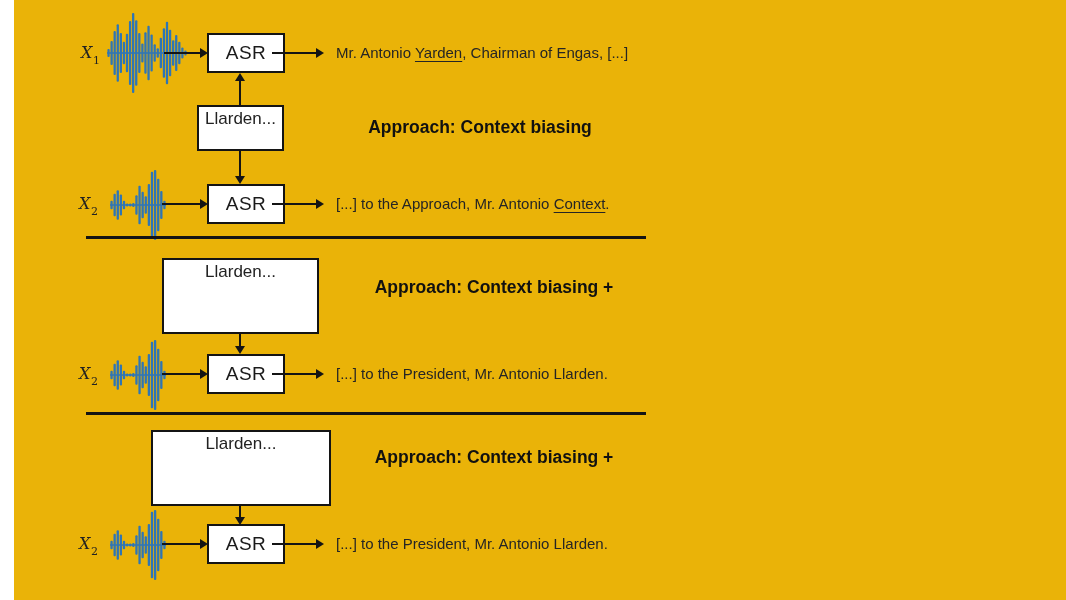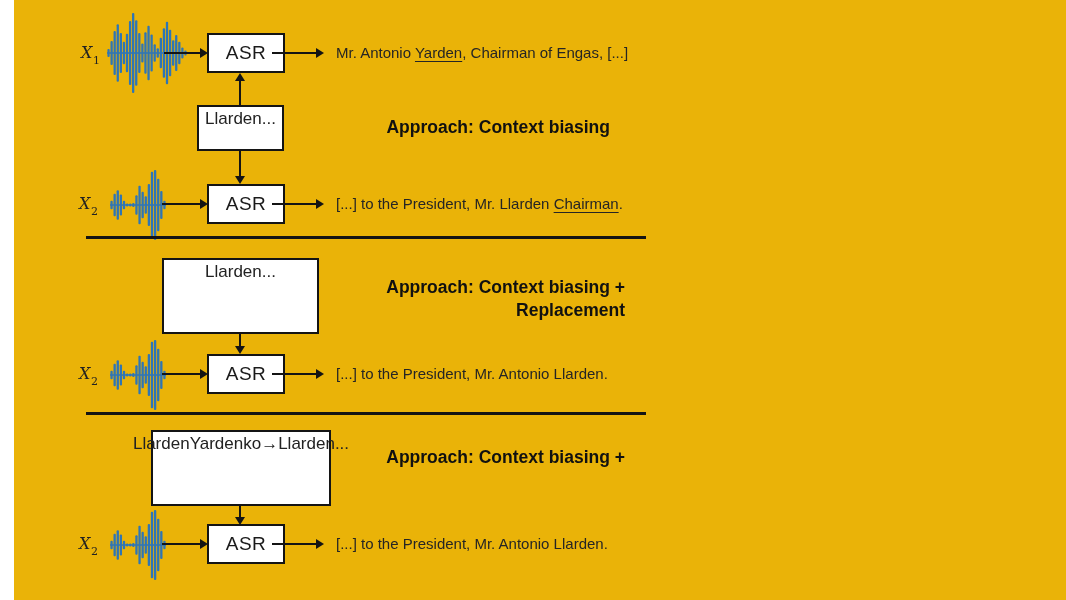--- a/index.html
+++ b/index.html
@@ -45,21 +45,21 @@
     content:''; position:absolute; top:-7px; left:-4px;
     border-bottom:8px solid #141414; border-left:5px solid transparent; border-right:5px solid transparent;
   }
 
   
   .outtext { font-size:15px; color:#252525; white-space:nowrap;text-align:right; }
   .outtext .ul { text-decoration:underline; text-underline-offset:2.5px; }
 
   
   .approach {
-    font-weight:bold; font-size:17.5px; color:#111; text-align:right; line-height:23px;
+    font-weight:bold; font-size:17.5px; color:#111; text-align:center; line-height:23px;
   }
 
   .divider { height:2.5px; background:#141414; }
 
   .waveform svg { display:block; }
 </style>
 </head>
 <body>
 
 <div class="canvas">
@@ -136,31 +136,30 @@
         <rect x="47.07" y="8.75" width="2.31" height="52.50" rx="1" fill="#2E75B6"></rect>
         <rect x="50.18" y="21.00" width="2.31" height="28.00" rx="1" fill="#2E75B6"></rect>
         <rect x="53.29" y="30.80" width="2.31" height="8.40" rx="1" fill="#2E75B6"></rect>
       </svg>
     </div>
   <div class="abs harrow" style="left:148px; top:203px; width:38px;"></div>
   <div class="abs asrbox" style="left:193px; top:184px;">
       <span>ASR</span>
     </div>
   <div class="abs harrow" style="left:258px; top:203px; width:44px;"></div>
-  <div class="abs outtext" style="left:322px; top:195px;"><span>[...] to the President, Mr. Llarden </span><span class="ul">Chairman</span><span>.</span></div>
+  <div class="abs outtext" style="left:322px; top:195px;"><span>[...] to the Approach, Mr. Antonio </span><span class="ul">Context</span><span>.</span></div>
 
   <div class="abs divider" style="left:72px; top:236px; width:560px;"></div>
 
   <div class="abs biasbox" style="left:148px; top:258px; width:157px; height:76px;">
     <div class="bline">Llarden</div>
     <div class="bline">...</div>
   </div>
   <div class="abs approach" style="left:349px; top:276px; width:262px;">
     <div>Approach: Context biasing +</div>
-    <div>Replacement</div>
   </div>
   <div class="abs varrow down" style="left:225px; top:334px; height:13px;"></div>
 
   <div class="abs xlabel" style="left:65px; top:364px;"><span>X</span><sub>2</sub></div>
   <div class="abs waveform" style="left:96px; top:340px;">
       <svg width="56" height="70" viewBox="0 0 56 70">
         <rect x="0" y="34.25" width="56" height="1.5" fill="#2E75B6"></rect>
         <rect x="0.40" y="30.80" width="2.31" height="8.40" rx="1" fill="#2E75B6"></rect>
         <rect x="3.51" y="23.80" width="2.31" height="22.40" rx="1" fill="#2E75B6"></rect>
         <rect x="6.62" y="20.30" width="2.31" height="29.40" rx="1" fill="#2E75B6"></rect>
@@ -185,21 +184,20 @@
   <div class="abs asrbox" style="left:193px; top:354px;">
       <span>ASR</span>
     </div>
   <div class="abs harrow" style="left:258px; top:373px; width:44px;"></div>
   <div class="abs outtext" style="left:322px; top:365px;"><span>[...] to the President, Mr. Antonio Llarden.</span><span class="ul"></span><span></span></div>
 
   <div class="abs divider" style="left:72px; top:412px; width:560px;"></div>
 
   <div class="abs biasbox" style="left:137px; top:430px; width:180px; height:76px;">
     <div class="bline">Llarden</div>
-    <div class="bline">Yardenko→Llarden</div>
     <div class="bline">...</div>
   </div>
   <div class="abs approach" style="left:349px; top:446px; width:262px;">
     <div>Approach: Context biasing +</div>
   </div>
   <div class="abs varrow down" style="left:225px; top:506px; height:12px;"></div>
 
   <div class="abs xlabel" style="left:65px; top:534px;"><span>X</span><sub>2</sub></div>
   <div class="abs waveform" style="left:96px; top:510px;">
       <svg width="56" height="70" viewBox="0 0 56 70">

